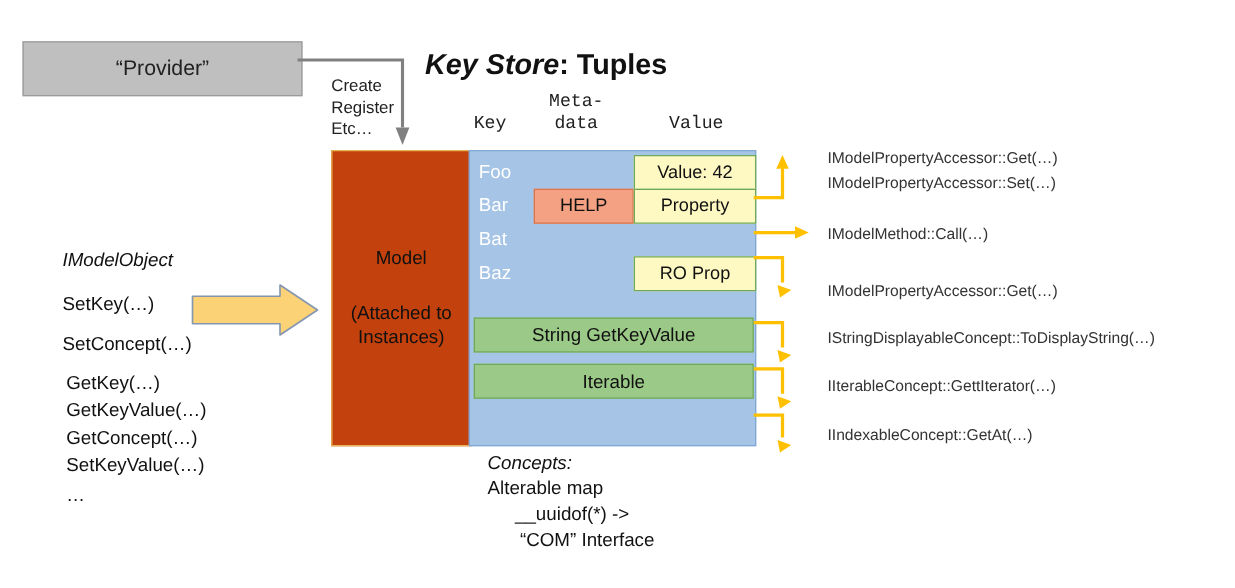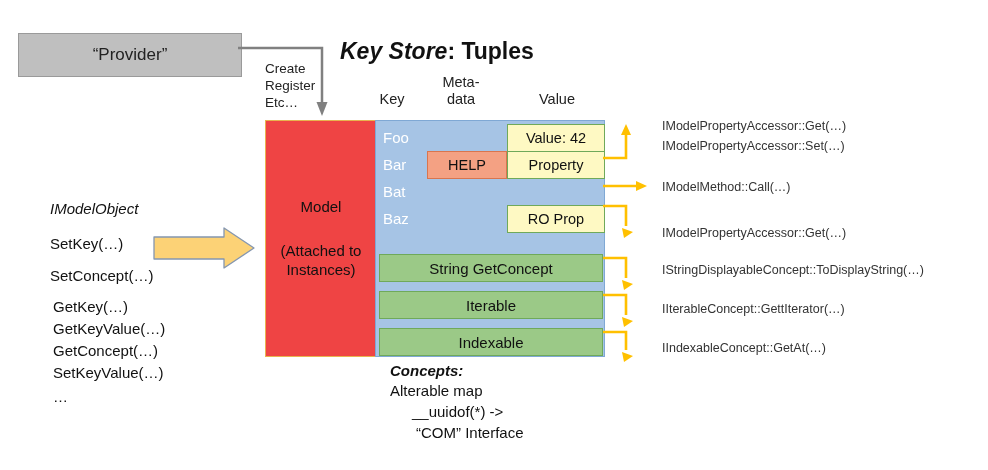--- a/index.html
+++ b/index.html
@@ -17,28 +17,28 @@
   #gray-connector{left:238px;top:44px;width:92px;height:78px;}
 
   #create-label{left:265px;top:60px;width:70px;font-size:13.5px;line-height:17px;color:#222;}
 
   
   #title{left:340px;top:38px;width:300px;text-align:left;
      font-size:23px;font-weight:bold;}
   #title .ital{font-style:italic;}
 
   
-  .colhead{font-size:14.5px;color:#222;text-align:center;line-height:17px;}
+  .colhead{font-size:14.5px;color:#222;text-align:center;line-height:17px;font-family:Liberation Mono, monospace;}
   #head-key{left:372px;top:91px;width:40px;}
   #head-meta{left:430px;top:74px;width:62px;}
   #head-value{left:512px;top:91px;width:90px;}
 
   
   #model-box{left:265px;top:120px;width:110px;height:235px;
-     background:#ef4444;border:1px solid #E8B44F;
+     background:#c2410c;border:1px solid #E8B44F;
      display:flex;flex-direction:column;align-items:center;
      justify-content:center;gap:26px;font-size:15px;text-align:center;}
   #model-attached{line-height:19px;}
 
   
   #blue-panel{left:375px;top:120px;width:228px;height:235px;
      background:#A6C4E5;border:1px solid #7FA8D4;}
 
   
   .keycell{position:absolute;left:7px;width:44px;height:27px;
@@ -64,21 +64,21 @@
   .method{position:absolute;left:50px;font-size:15px;color:#111;}
   .method.indent{left:53px;}
 
   
   #block-arrow{left:152px;top:226px;width:104px;height:44px;}
 
   
   .annot{position:absolute;font-size:12.5px;color:#333;line-height:16px;white-space:nowrap;}
 
   
-  #concepts-title{left:390px;top:362px;font-size:15px;font-weight:bold;font-style:italic;}
+  #concepts-title{left:390px;top:362px;font-size:15px;font-weight:normal;font-style:italic;}
   #concepts-l1{left:390px;top:382px;font-size:15px;}
   #concepts-l2{left:412px;top:403px;font-size:15px;}
   #concepts-l3{left:416px;top:424px;font-size:15px;}
 
   svg{display:block;overflow:visible;}
 </style>
 </head>
 <body>
 
 <div class="abs" id="provider-box">
@@ -116,23 +116,22 @@
   <div class="keycell" style="top:30px">Bar</div>
   <div class="keycell" style="top:57px">Bat</div>
   <div class="keycell" style="top:84px">Baz</div>
 
   <div class="metacell" style="top:30px">HELP</div>
 
   <div class="valcell" style="top:3px">Value: 42</div>
   <div class="valcell" style="top:30px">Property</div>
   <div class="valcell" style="top:84px">RO Prop</div>
 
-  <div class="widecell" style="top:133px">String GetConcept</div>
+  <div class="widecell" style="top:133px">String GetKeyValue</div>
   <div class="widecell" style="top:170px">Iterable</div>
-  <div class="widecell" style="top:207px">Indexable</div>
 </div>
 
 <div class="abs" id="imodelobject-title">IModelObject</div>
 <div class="abs method" style="top:235px">SetKey(…)</div>
 <div class="abs method" style="top:267px">SetConcept(…)</div>
 <div class="abs method indent" style="top:298px">GetKey(…)</div>
 <div class="abs method indent" style="top:320px">GetKeyValue(…)</div>
 <div class="abs method indent" style="top:342px">GetConcept(…)</div>
 <div class="abs method indent" style="top:364px">SetKeyValue(…)</div>
 <div class="abs method indent" style="top:388px">…</div>

